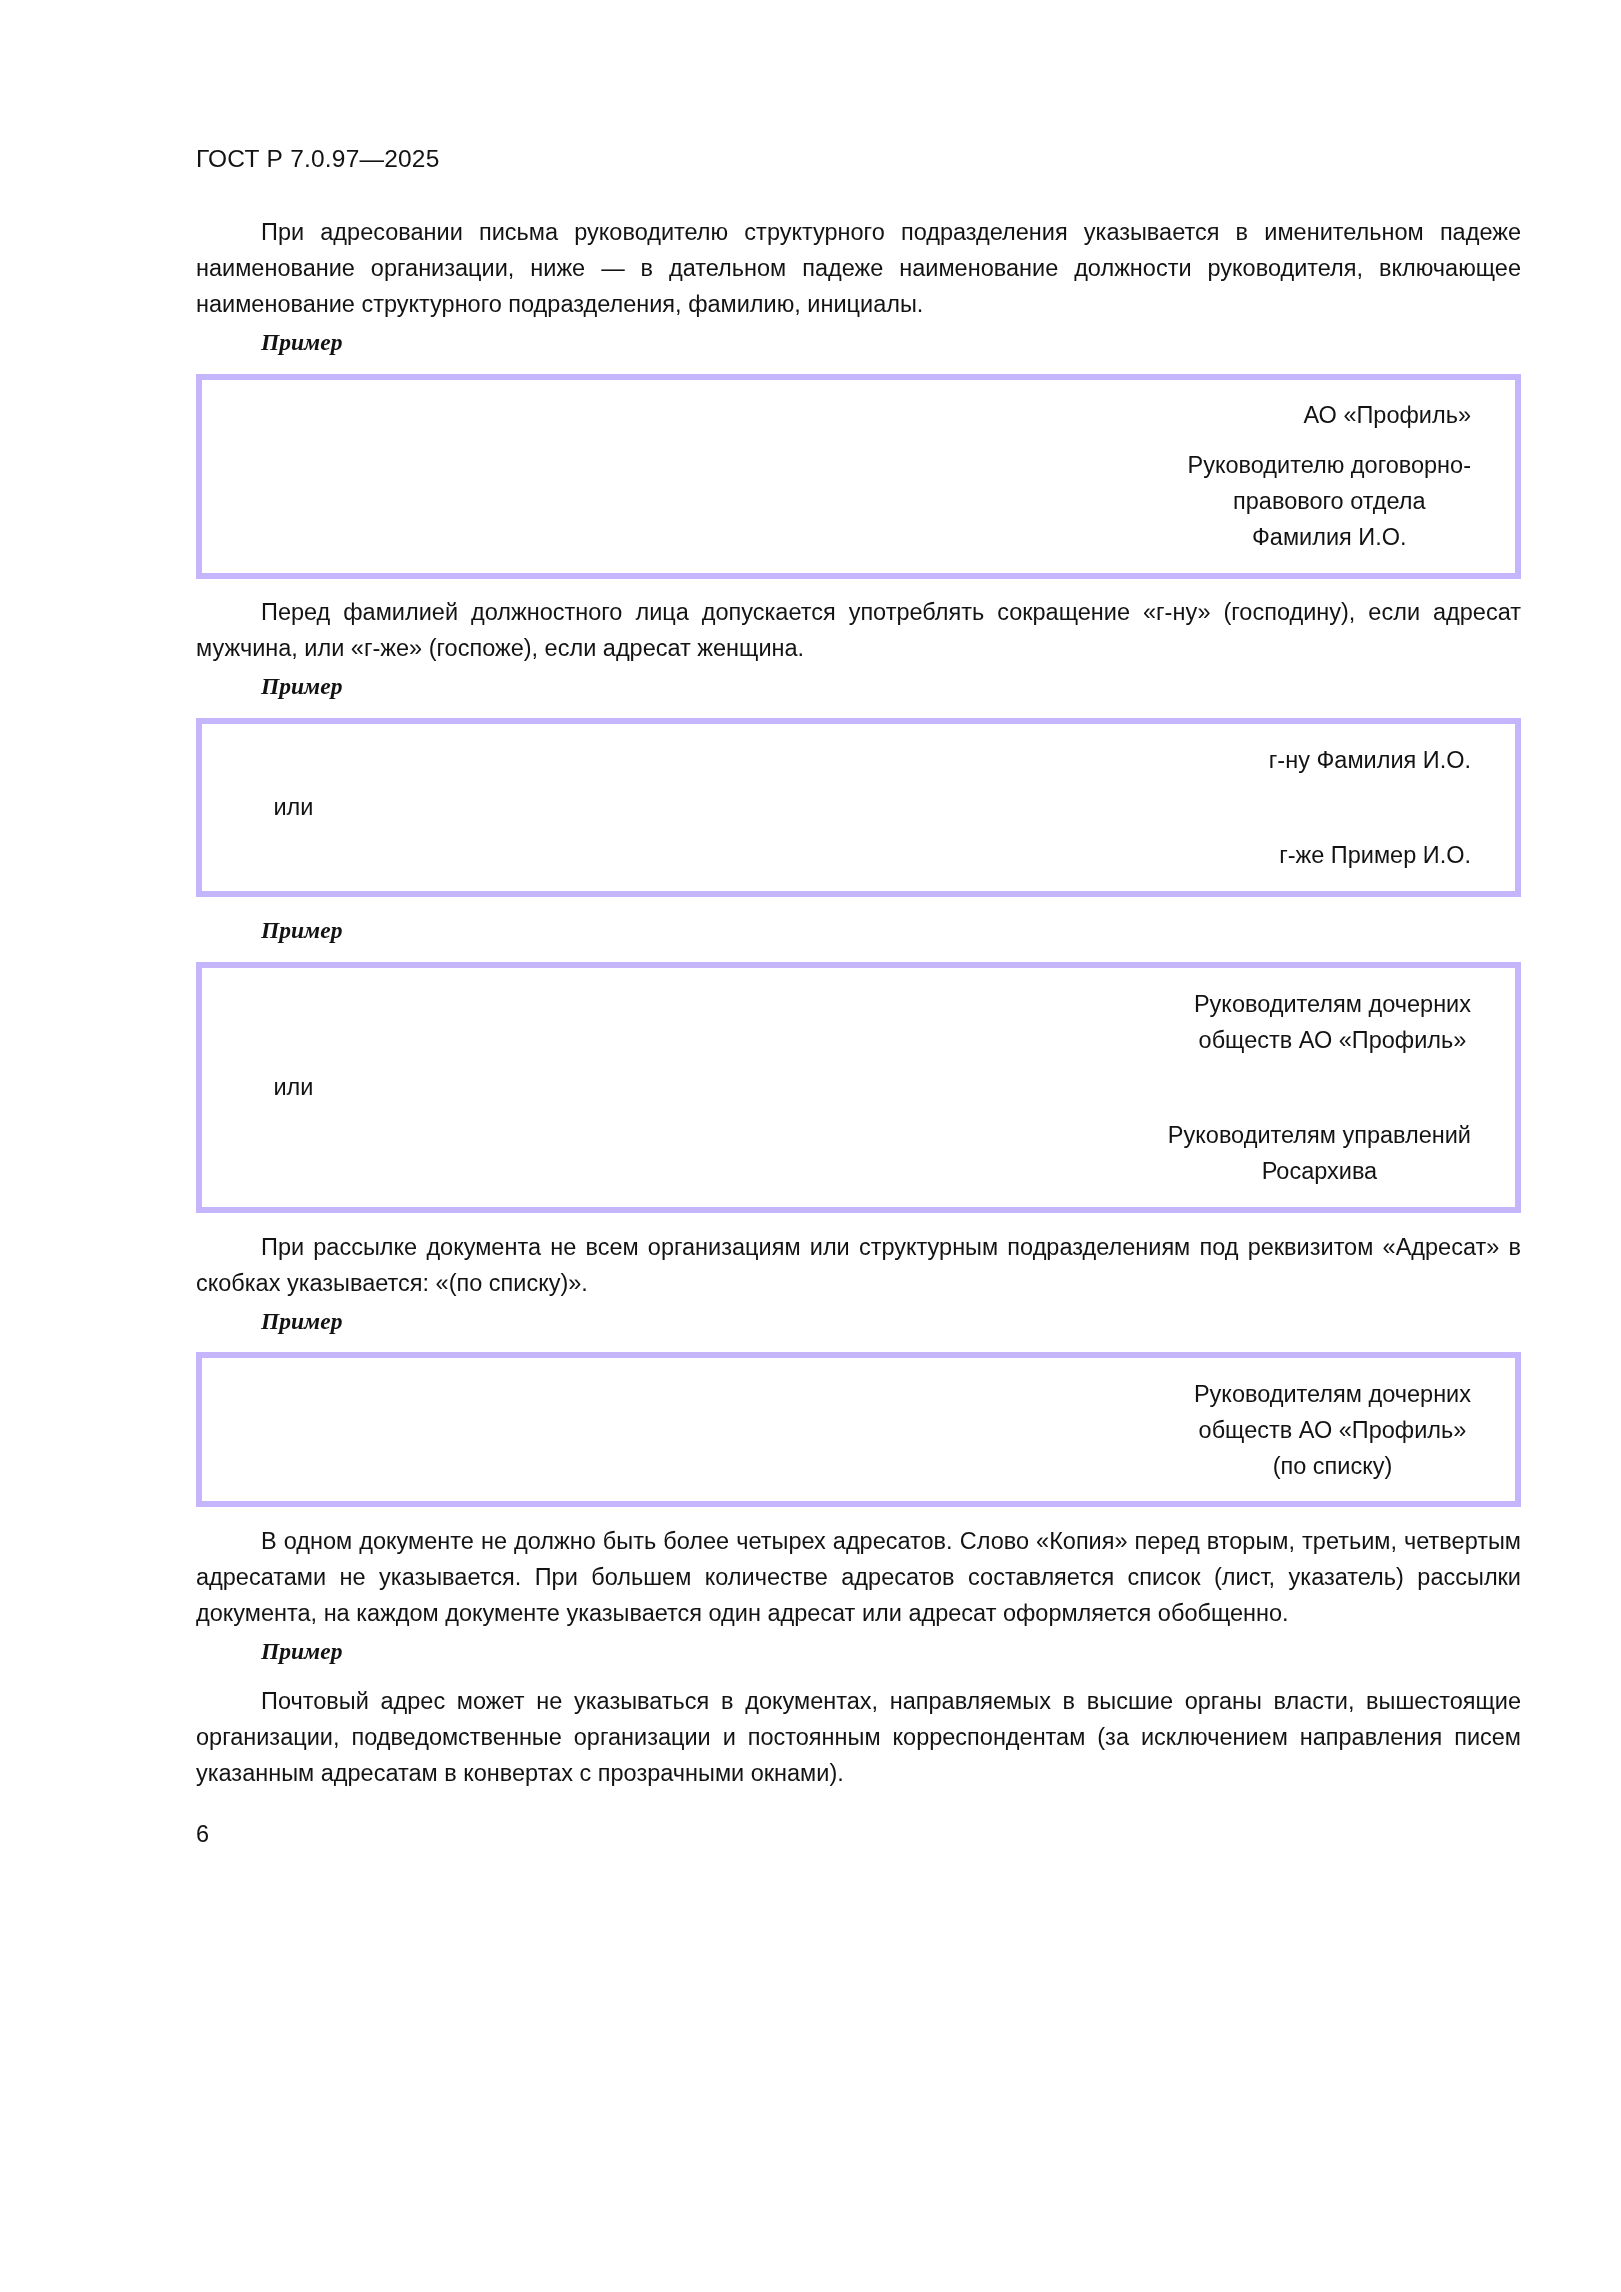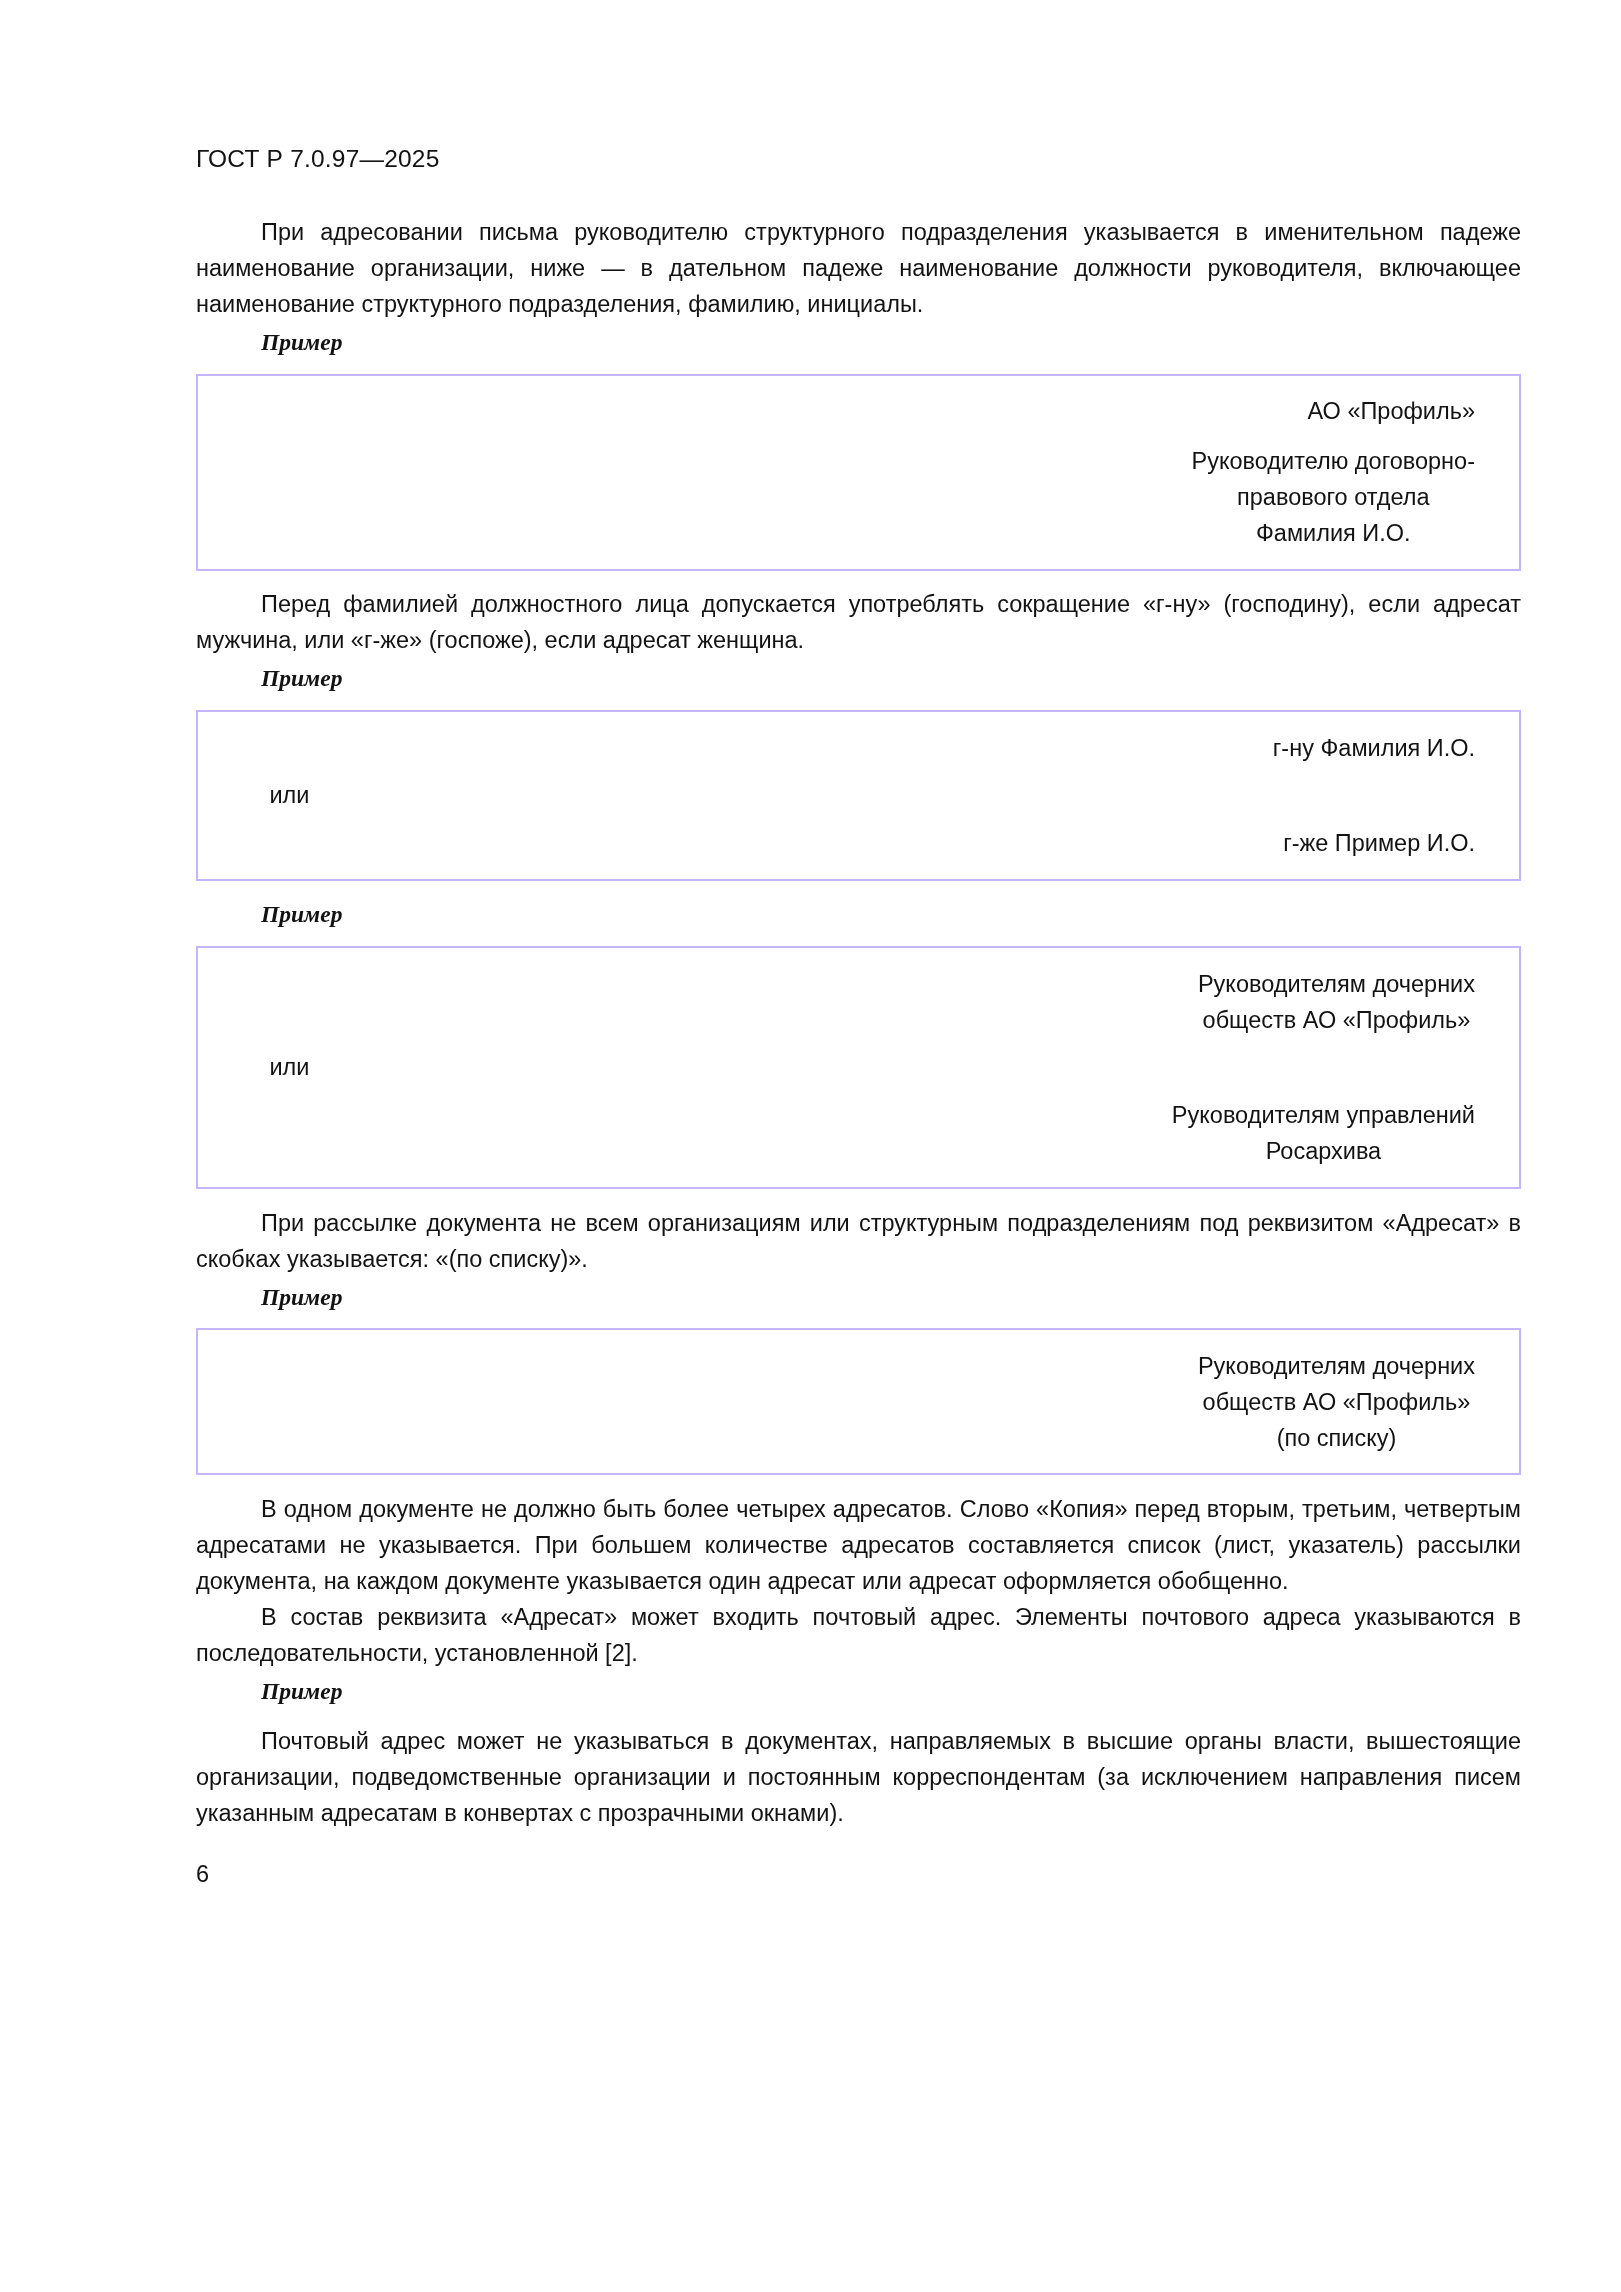--- a/index.html
+++ b/index.html
@@ -34,21 +34,21 @@
     text-indent: 65px;
   }
   .example-label {
     font-weight: bold;
     font-style: italic;
     text-indent: 65px;
     margin: 2px 0 13.7px 0;
     font-family: Liberation Serif, serif;
   }
   .example-box {
-    border: 2px solid #c4b5fd;
+    border: 6px solid #c4b5fd;
     padding: 17.6px 44px 17.6px 44px;
     margin-bottom: 15.7px;
   }
   .addr-right {
     width: fit-content;
     margin-left: auto;
     text-align: center;
     white-space: pre-line;
   }
   .gap-top { margin-top: 13.7px; }
@@ -111,21 +111,20 @@
     <p class="example-label">Пример</p>
 
     <div class="example-box">
       <div class="addr-right">Руководителям дочерних
 обществ АО «Профиль»
 (по списку)</div>
     </div>
 
     <p class="body-para">В одном документе не должно быть более четырех адресатов. Слово «Копия» перед вторым, третьим, четвертым адресатами не указывается. При большем количестве адресатов составляется список (лист, указатель) рассылки документа, на каждом документе указывается один адресат или адресат оформляется обобщенно.</p>
 
-    <p class="body-para">В состав реквизита «Адресат» может входить почтовый адрес. Элементы почтового адреса указываются в последовательности, установленной [2].</p>
 
     <p class="example-label">Пример</p>
 
 
     <p class="body-para">Почтовый адрес может не указываться в документах, направляемых в высшие органы власти, вышестоящие организации, подведомственные организации и постоянным корреспондентам (за исключением направления писем указанным адресатам в конвертах с прозрачными окнами).</p>
 
     <div class="page-number">6</div>
 
   </main>
 

